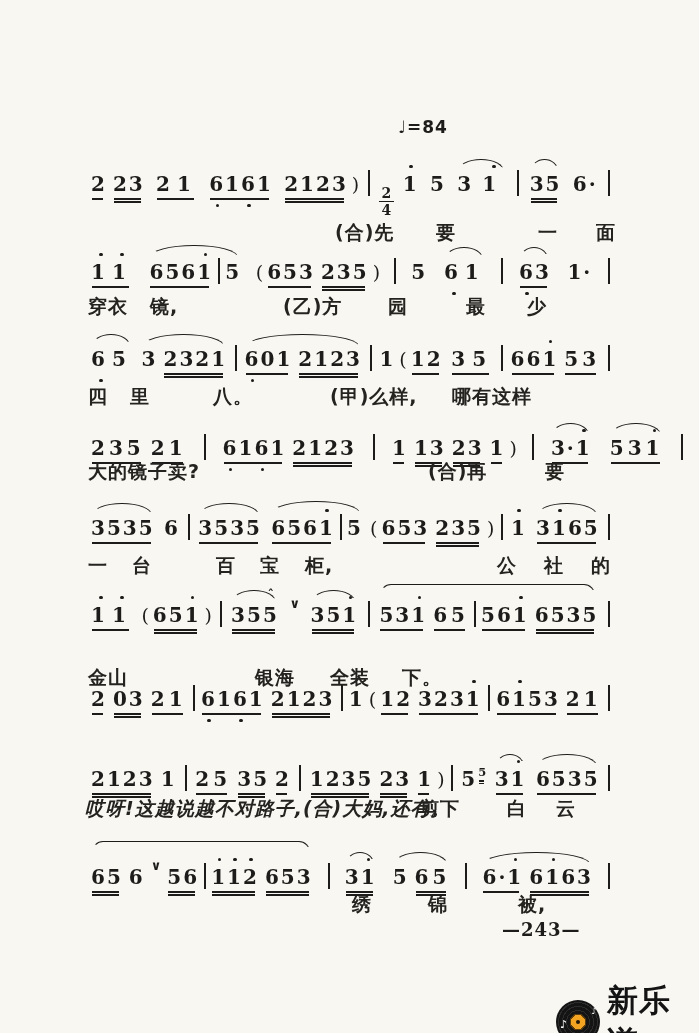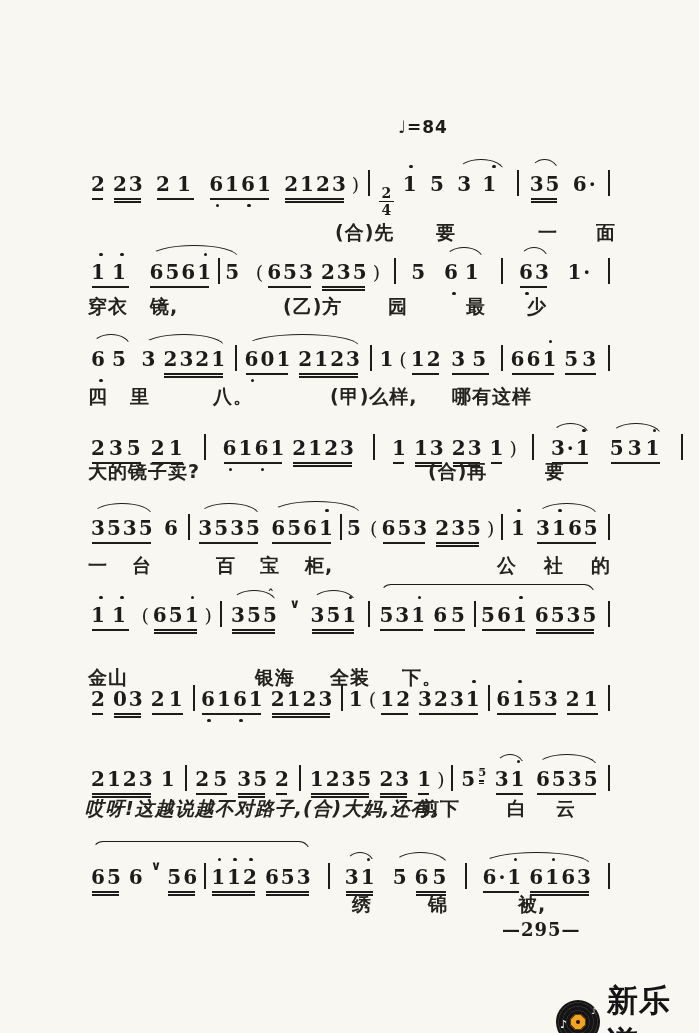--- a/index.html
+++ b/index.html
@@ -225,21 +225,21 @@
         <span class="grp"><span class="bar"></span></span>
         <span class="grp"><i class="slur"></i><span class="tok"><span class="ch">6</span><span class="ch">·</span><span class="ch">1<span class="odot hi"></span></span><i class="ul ul1"></i></span><span class="tok"><span class="ch">6</span><span class="ch">1<span class="odot hi"></span></span><span class="ch">6</span><span class="ch">3</span><i class="ul ul1"></i><i class="ul ul2"></i></span></span>
         <span class="grp"><span class="bar"></span></span>
       </div>
       <div class="lyricrow" style="top: 892px;">
         <span class="lyr" style="left: 352px;">绣</span>
         <span class="lyr" style="left: 428px;">锦</span>
         <span class="lyr" style="left: 518px;">被,</span>
       </div>
     </div>
-  <div class="pageno">—295—</div>
+  <div class="pageno">—243—</div>
   <div class="logo">
     <span class="disc">
       <span class="n1">♪</span>
       <span class="n2">♪</span>
     </span>
     <span class="logotext">新乐谱</span>
   </div>
 </div>
 
 </body></html>

